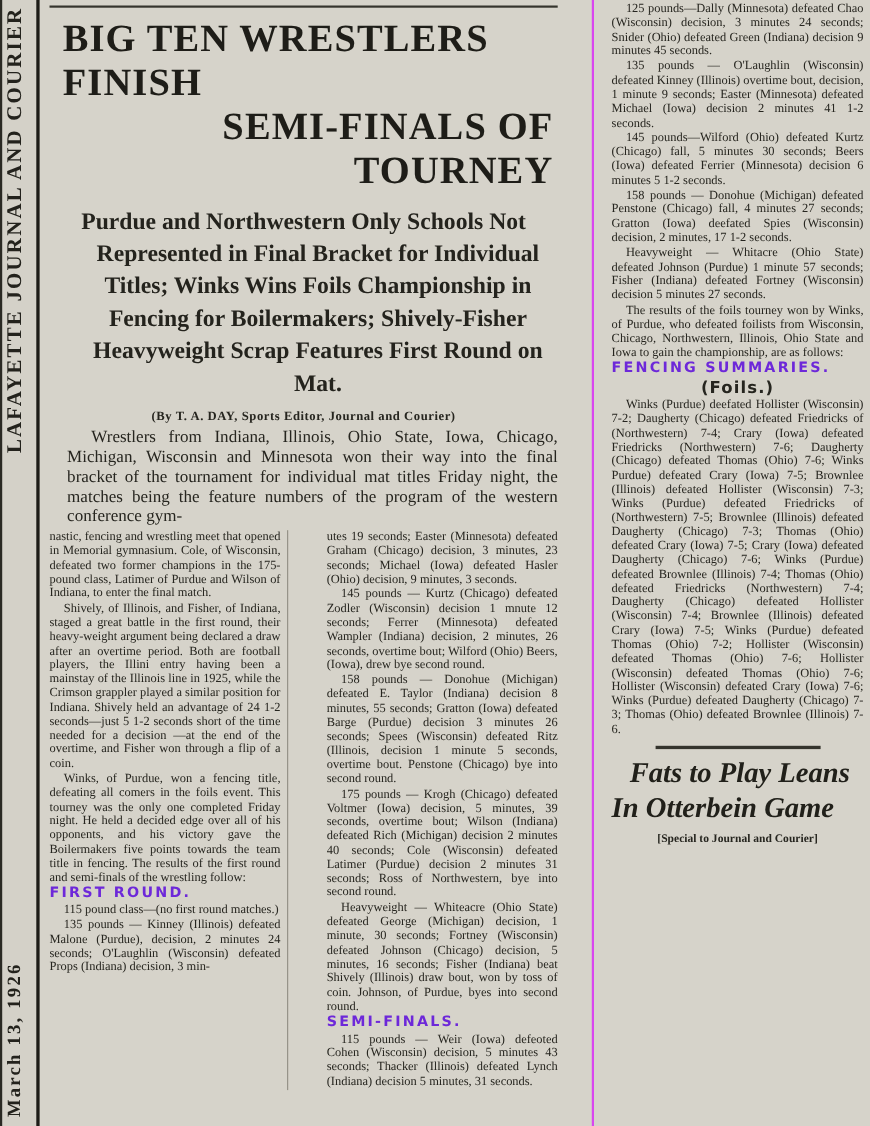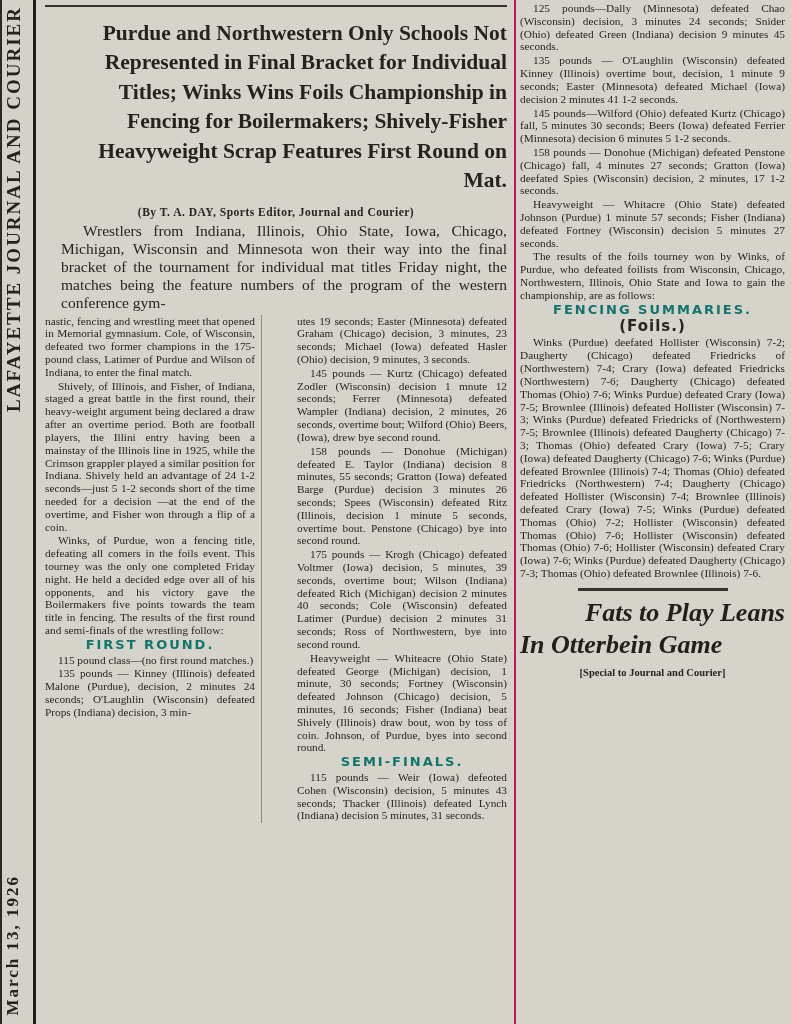--- a/index.html
+++ b/index.html
@@ -34,85 +34,89 @@
   .toprule{border-top:2px solid #35342d;margin:5px 0 8px 0;}
   .headline{
     font-weight:bold;font-size:35px;line-height:1.14;
     letter-spacing:1px;color:#1e1d18;
     font-family:"Liberation Serif","DejaVu Serif",serif;
   }
   .headline .l1{text-align:left;padding-left:12px;}
   .headline .l2{text-align:right;padding-right:4px;}
   .deck{
     margin-top:12px;font-weight:bold;font-size:21.5px;line-height:1.37;
-    color:#24231d;padding-left:26px;text-indent:-26px;text-align:right;
+    color:#24231d;padding-left:26px;text-indent:-26px;text-align:center;
   }
   .byline{
     text-align:center;font-weight:bold;font-size:11.5px;
     margin:10px 0 4px 0;letter-spacing:.5px;
   }
   .lead{
     font-size:15.5px;line-height:1.16;text-align:justify;
     text-indent:22px;margin:2px 0 3px 16px;
   }
   .cols{display:flex;gap:28px;}
   .col{
     width:50%;box-sizing:border-box;font-size:11.3px;line-height:1.135;
     text-align:justify;
   }
   .col p{margin:0 0 1px 0;text-indent:13px;}
   .col p.flush{text-indent:0;}
   .col-left{padding-right:6px;border-right:1px solid #8f8c82;}
   .col-mid{padding-left:7px;}
   .sechead{
-    text-align:center;font-family:"DejaVu Sans","Liberation Sans",sans-serif;
+    font-family:"DejaVu Sans","Liberation Sans",sans-serif;
     font-weight:bold;font-size:13px;letter-spacing:2px;margin:3px 0 2px 0;
-    text-indent:0 !important;color:#0f766e;
+    text-indent:0 !important;color:#6d28d9;
   }
   .subhead{
     text-align:center;font-family:"DejaVu Sans","Liberation Sans",sans-serif;
     font-weight:bold;font-size:15px;letter-spacing:1px;margin:2px 0 3px 0;
     text-indent:0 !important;
   }
 
   
   .rightcol{
     flex:1 1 auto;box-sizing:border-box;
-    border-left:2px solid #be185d;
-    padding:2px 6px 0 4px;
-    font-size:11.3px;line-height:1.135;text-align:justify;
+    border-left:2px solid #d946ef;
+    padding:2px 6px 0 16px;
+    font-size:11.3px;line-height:1.135;text-align:justify;margin-left:24px;
   }
   .rightcol p{margin:0 0 1px 0;text-indent:13px;}
   .divider{
     width:150px;border-top:3px solid #35342d;margin:8px auto 6px auto;
   }
   .ott-head{
     font-style:italic;font-weight:bold;font-size:26px;line-height:1.25;
     color:#21201a;margin-top:2px;
   }
-  .ott-head .l1{text-align:right;padding-left:4px;}
+  .ott-head .l1{text-align:center;padding-left:4px;}
   .ott-head .l2{text-align:left;padding-right:2px;}
   .ott-credit{
     text-align:center;font-weight:bold;font-size:10.5px;margin:5px 0 2px 0;
   }
   .ott-body{font-size:12.5px;line-height:1.25;text-align:justify;text-indent:18px;}
 </style>
 </head>
 <body>
 
 <div class="page">
 
   <div class="masthead">
     <div class="vtext title">LAFAYETTE JOURNAL AND COURIER</div>
     <div class="vtext date">March 13, 1926</div>
   </div>
 
   <div class="main">
     <div class="toprule"></div>
 
+    <div class="headline">
+      <div class="l1">BIG TEN WRESTLERS FINISH</div>
+      <div class="l2">SEMI-FINALS OF TOURNEY</div>
+    </div>
 
     <div class="deck">Purdue and Northwestern Only Schools Not Represented in Final Bracket for Individual Titles; Winks Wins Foils Championship in Fencing for Boilermakers; Shively-Fisher Heavyweight Scrap Features First Round on Mat.</div>
 
     <div class="byline">(By T. A. DAY, Sports Editor, Journal and Courier)</div>
 
     <div class="lead">Wrestlers from Indiana, Illinois, Ohio State, Iowa, Chicago, Michigan, Wisconsin and Minnesota won their way into the final bracket of the tournament for individual mat titles Friday night, the matches being the feature numbers of the program of the western conference gym-</div>
 
     <div class="cols">
       <div class="col col-left">
         <p class="flush">nastic, fencing and wrestling meet that opened in Memorial gymnasium. Cole, of Wisconsin, defeated two former champions in the 175-pound class, Latimer of Purdue and Wilson of Indiana, to enter the final match.</p>

